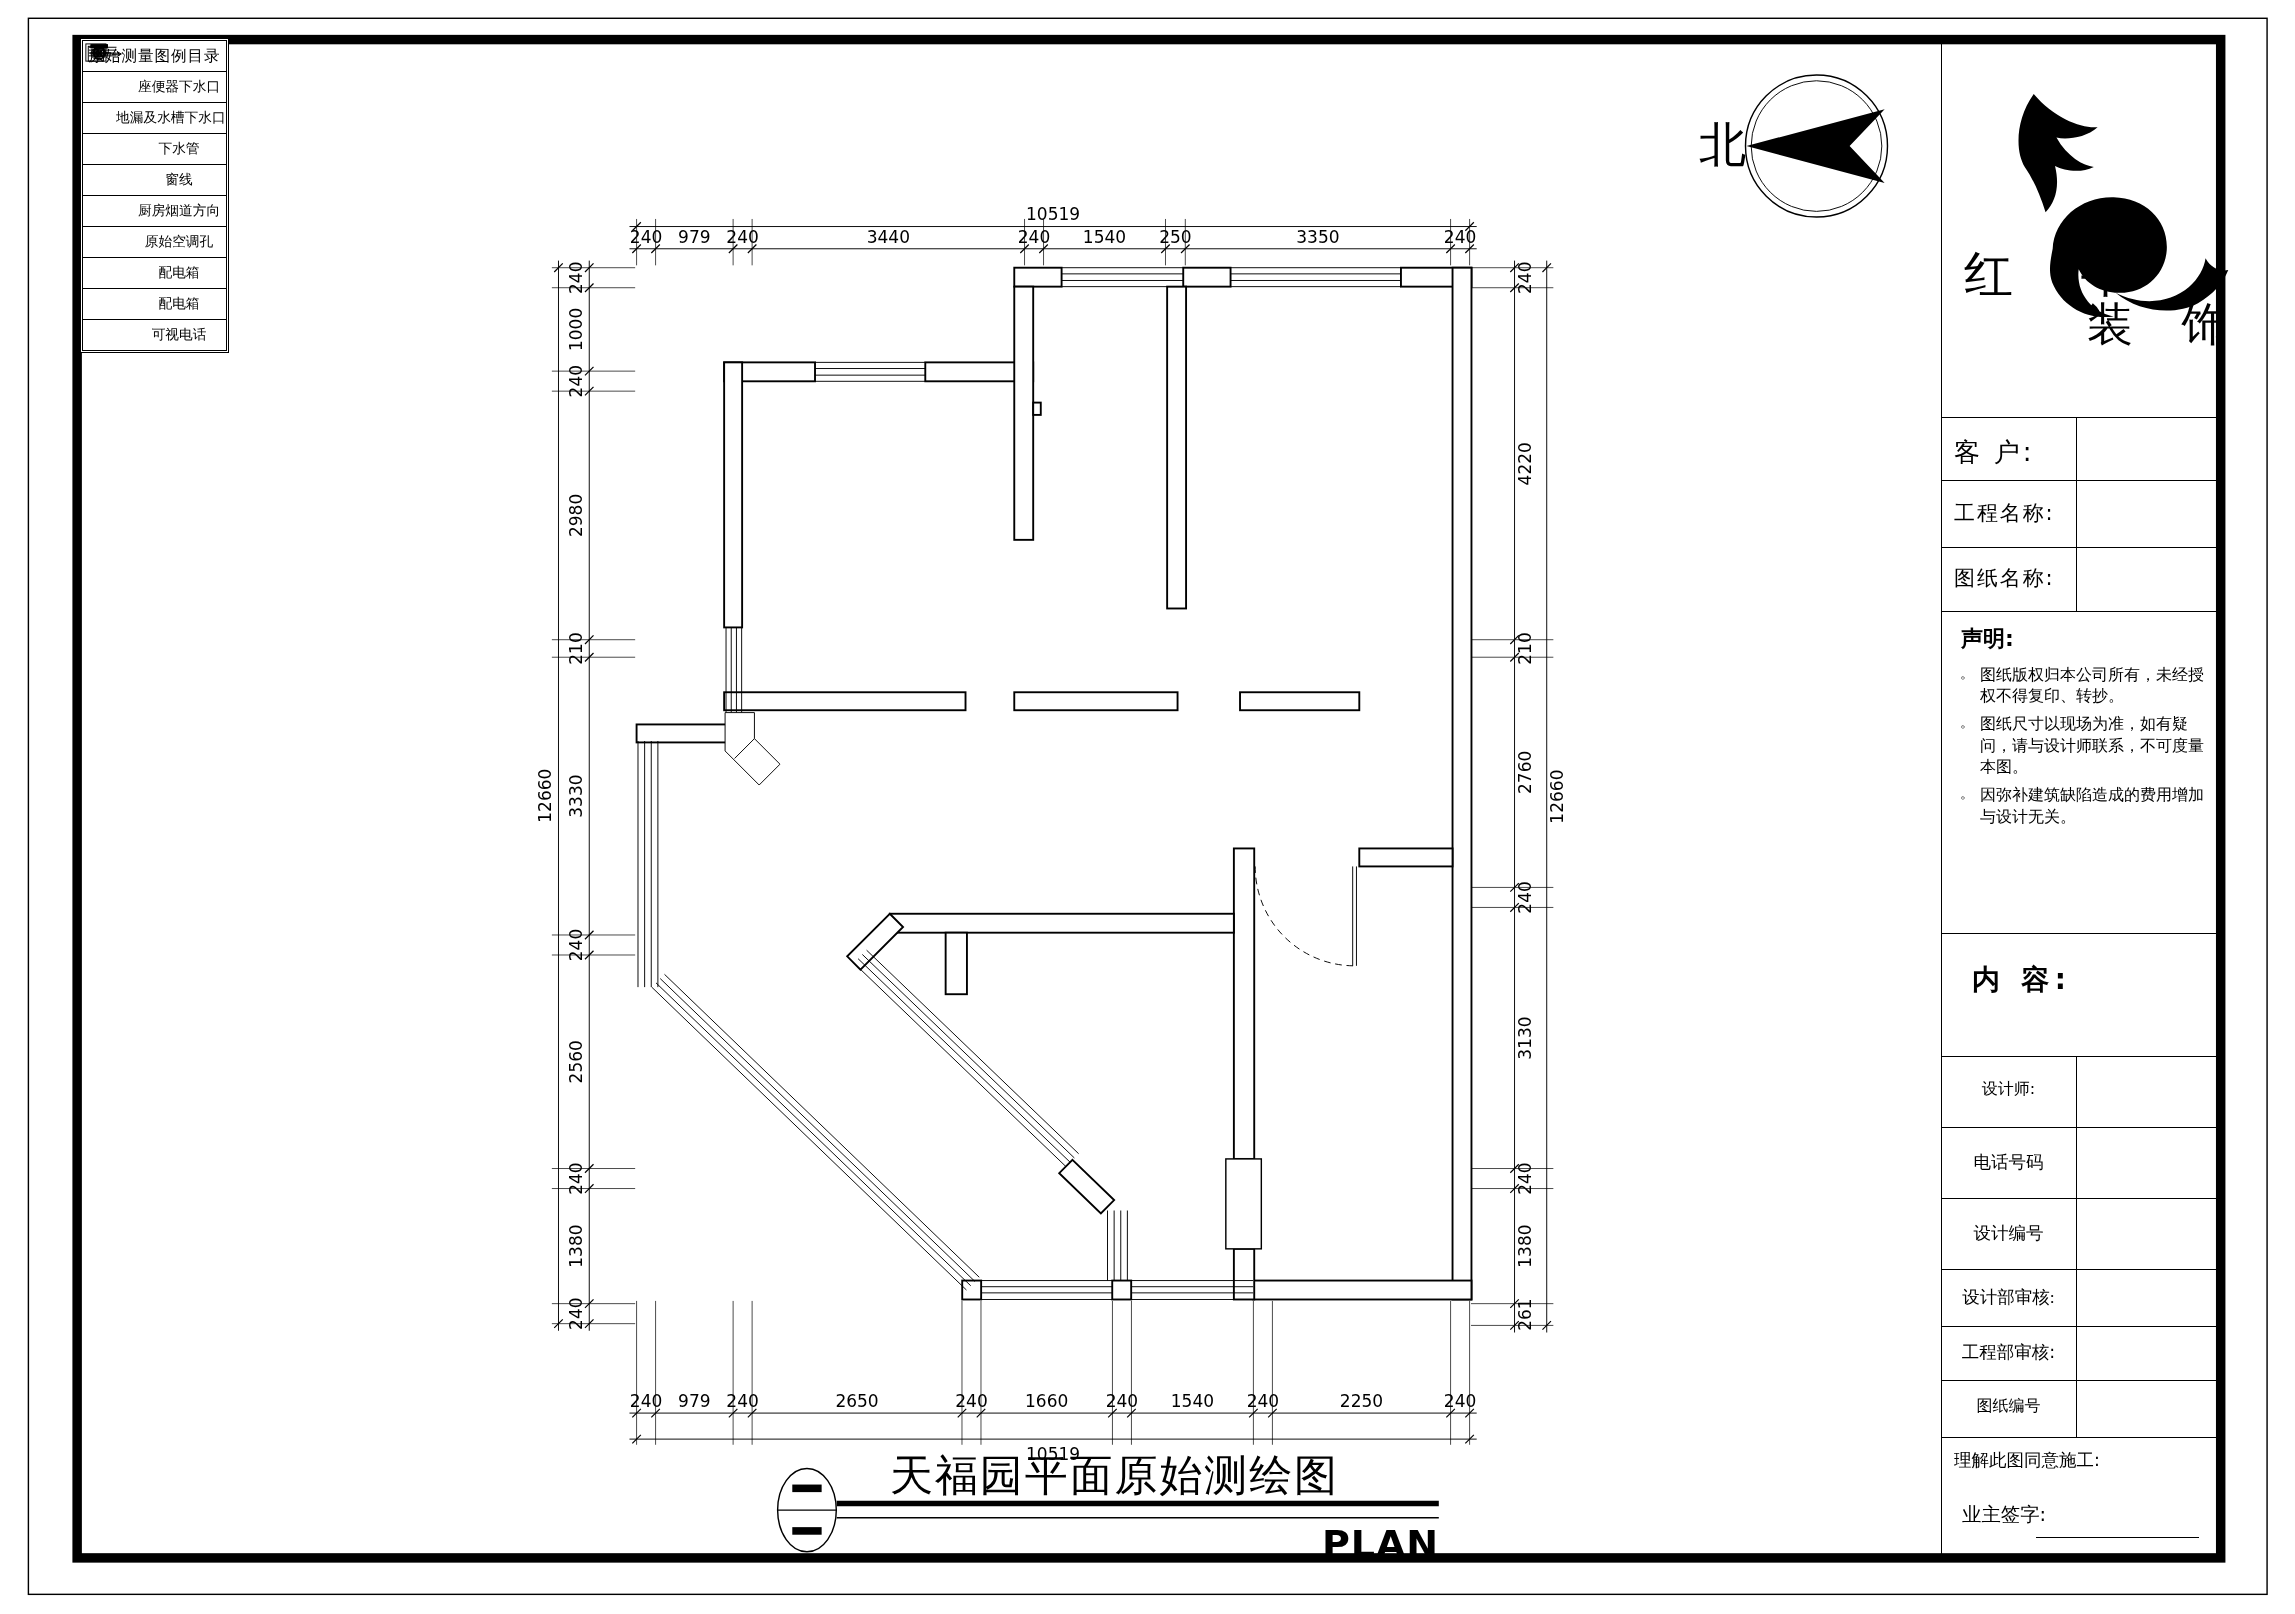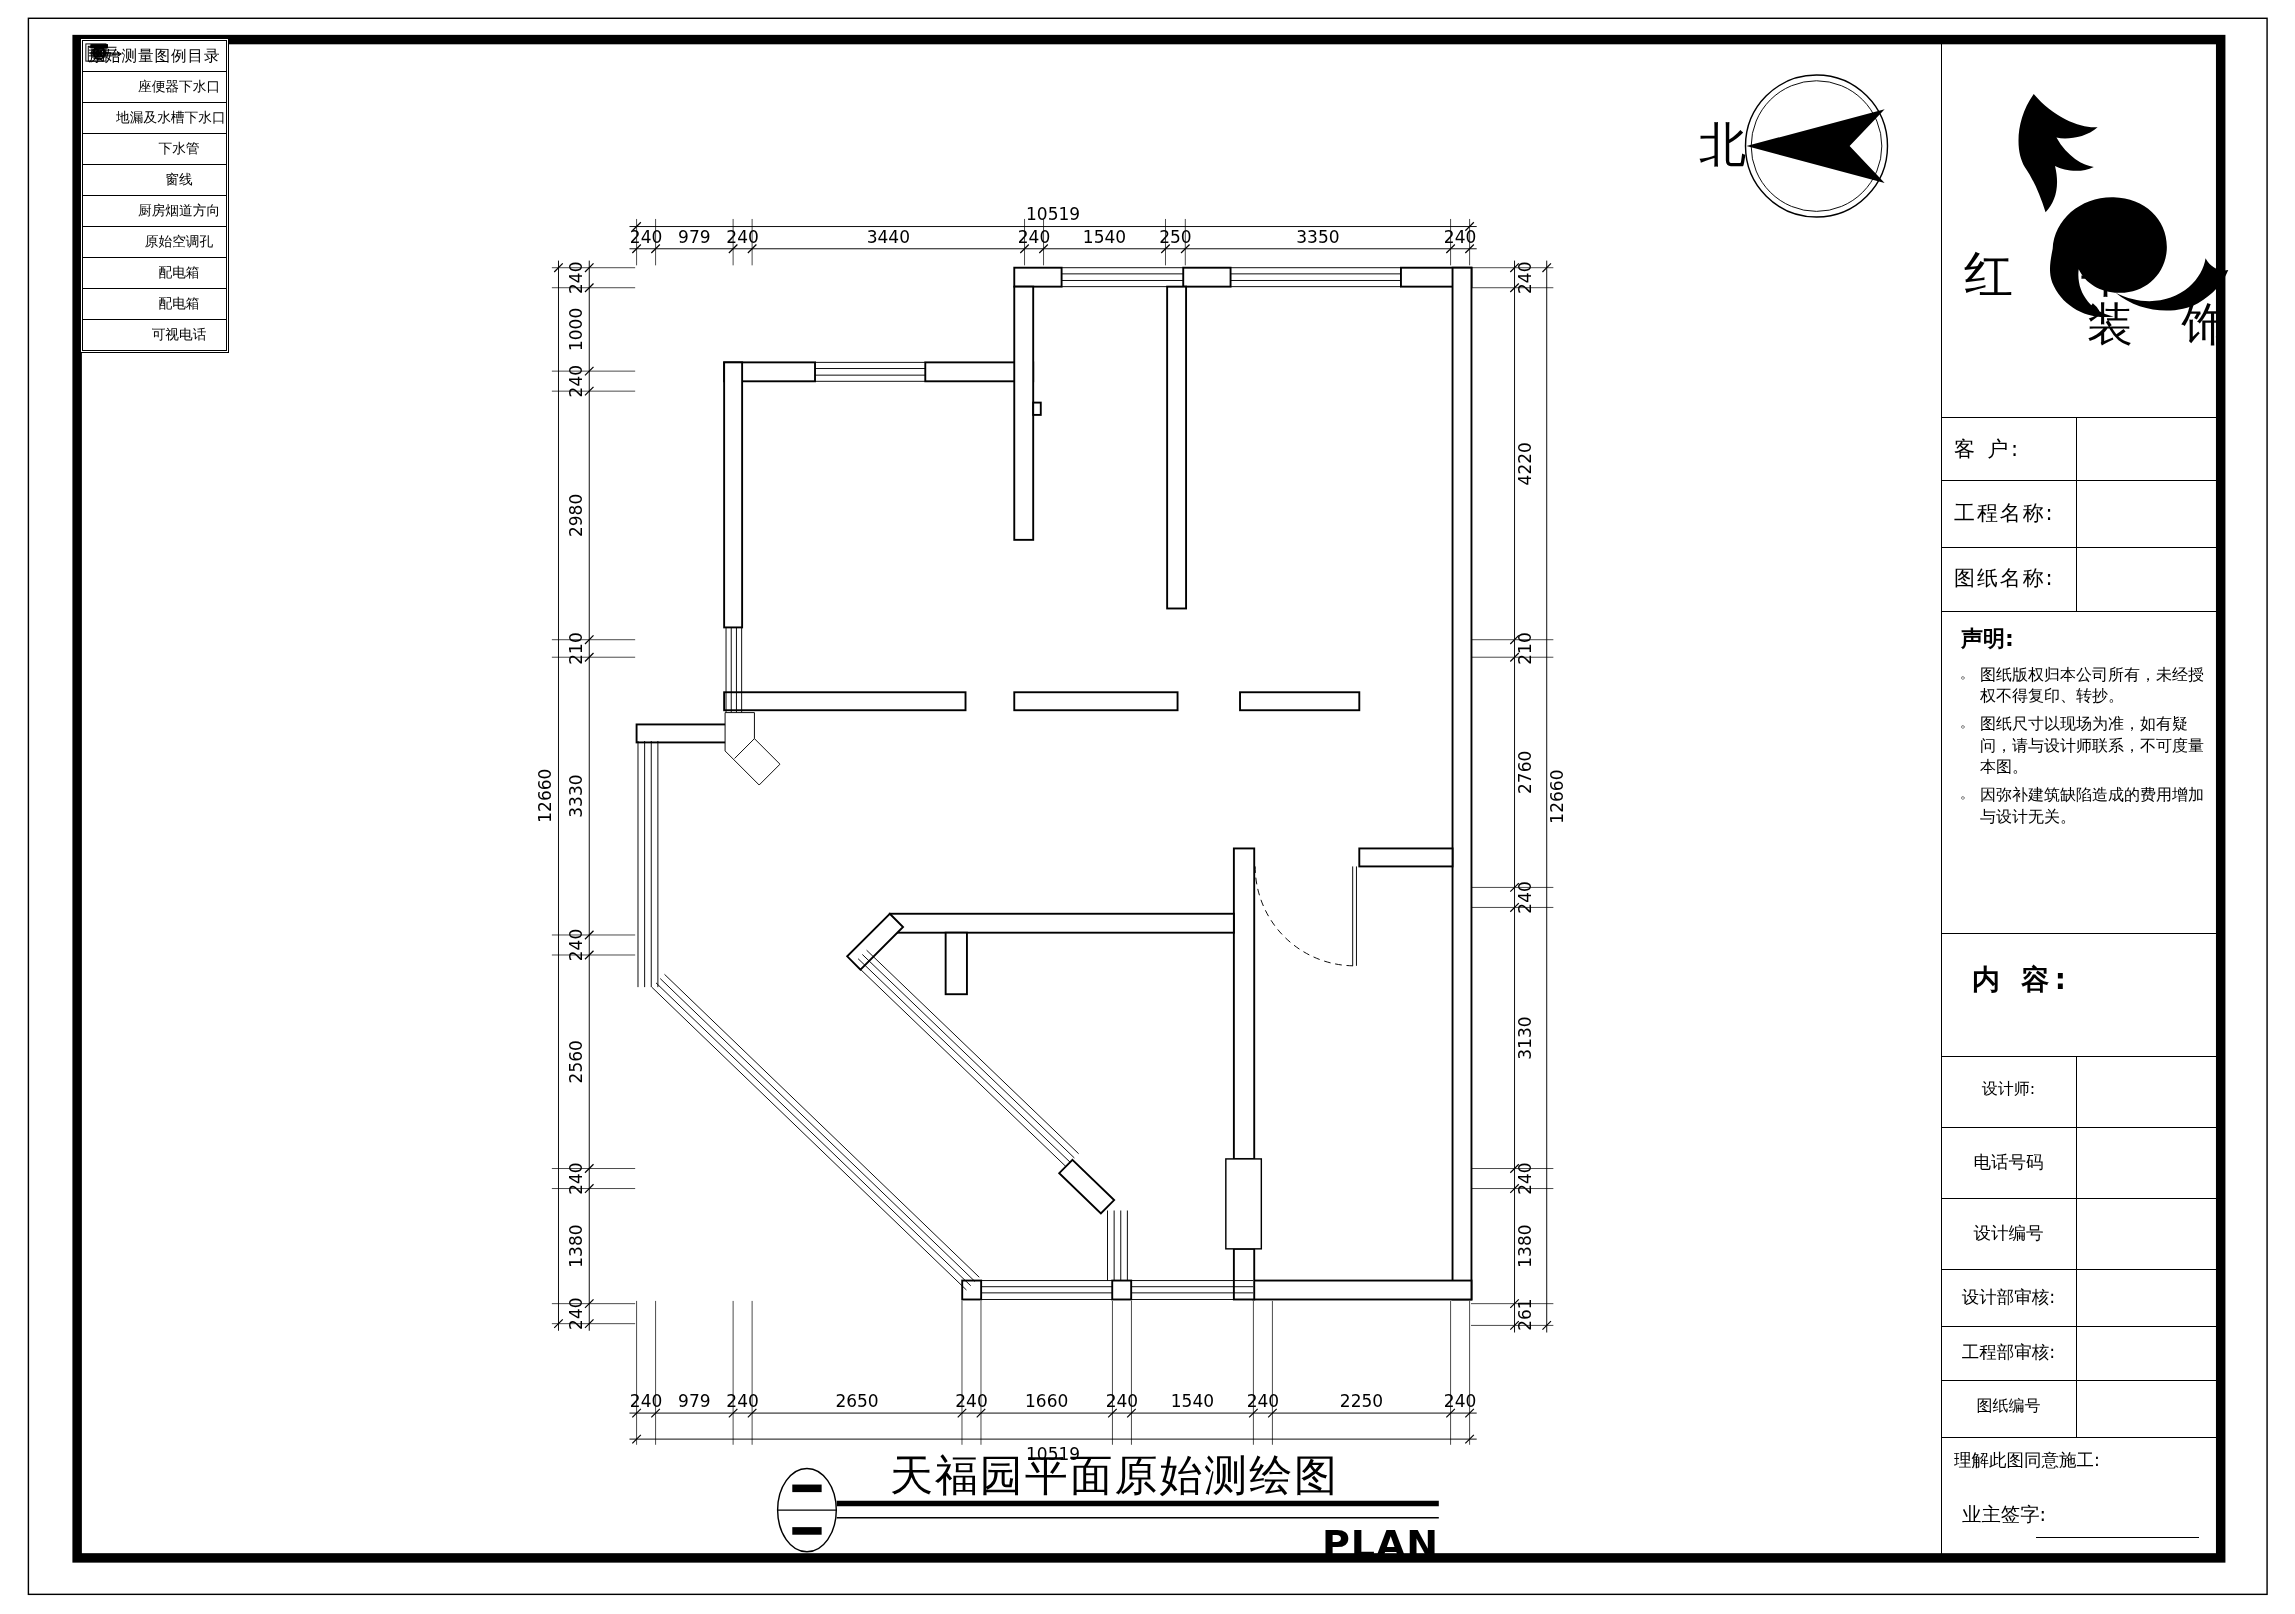--- a/index.html
+++ b/index.html
@@ -444,21 +444,21 @@
       <div class="hline" style="top: 1326px;"></div>
       <div class="hline" style="top: 1380px;"></div>
       <div class="hline" style="top: 1437px;"></div>
       <div class="vline" style="left: 2076px; top: 417px; height: 194px;"></div>
       <div class="vline" style="left: 2076px; top: 1056px; height: 381px;"></div>
     </div>
 
   <div class="lbl" style="left:1964px;top:242px;font-size:49px;letter-spacing:26px;">红 牛</div>
   <div class="lbl" style="left:2087px;top:294px;font-size:46px;letter-spacing:17px;">装 饰</div>
 
-  <div class="lbl" style="left:1954px;top:435px;font-size:21px;letter-spacing:2.8px;">客  户:</div>
+  <div class="lbl" style="left:1954px;top:435px;font-size:26px;letter-spacing:2.8px;">客  户:</div>
   <div class="lbl" style="left:1954px;top:499px;font-size:21px;letter-spacing:1.9px;">工程名称:</div>
   <div class="lbl" style="left:1954px;top:564px;font-size:21px;letter-spacing:1.9px;">图纸名称:</div>
 
   <div class="lbl" style="left:1961px;top:624px;font-size:22px;font-weight:600;">声明:</div>
   <div class="stmt" id="stmt-list">
       <div class="stmt-item">
         <span class="stmt-mark">。</span>
         <span>图纸版权归本公司所有，未经授权不得复印、转抄。</span>
       </div>
       <div class="stmt-item">
@@ -470,21 +470,21 @@
         <span>因弥补建筑缺陷造成的费用增加与设计无关。</span>
       </div>
     </div>
 
   <div class="lbl" style="left:1972px;top:961px;font-size:28px;font-weight:600;letter-spacing:5.7px;">内 容:</div>
 
   <div id="info-rows">
       <div class="lbl" style="left: 1941px; top: 1079px; width: 135px; text-align: center; font-size: 16px;">设计师:</div>
       <div class="lbl" style="left: 1941px; top: 1150px; width: 135px; text-align: center; font-size: 17.5px;">电话号码</div>
       <div class="lbl" style="left: 1941px; top: 1221px; width: 135px; text-align: center; font-size: 17.5px;">设计编号</div>
-      <div class="lbl" style="left: 1941px; top: 1285px; width: 135px; text-align: center; font-size: 17.5px;">设计部审核:</div>
+      <div class="lbl" style="left: 1941px; top: 1285px; width: 135px; text-align: center; font-size: 17.5px; font-family: Liberation Serif, serif;">设计部审核:</div>
       <div class="lbl" style="left: 1941px; top: 1340px; width: 135px; text-align: center; font-size: 17.5px;">工程部审核:</div>
       <div class="lbl" style="left: 1941px; top: 1396px; width: 135px; text-align: center; font-size: 16px; font-family: Liberation Mono, monospace;">图纸编号</div>
     </div>
 
   <div class="lbl" style="left:1954px;top:1448px;font-size:17.5px;">理解此图同意施工:</div>
   <div class="lbl" style="left:1954px;top:1501px;font-size:19.4px;margin-left:8px;">业主签字:</div>
   <div class="sig"></div>
 
   <div class="ftitle">天福园平面原始测绘图</div>
   <div class="fplan">PLAN</div>

